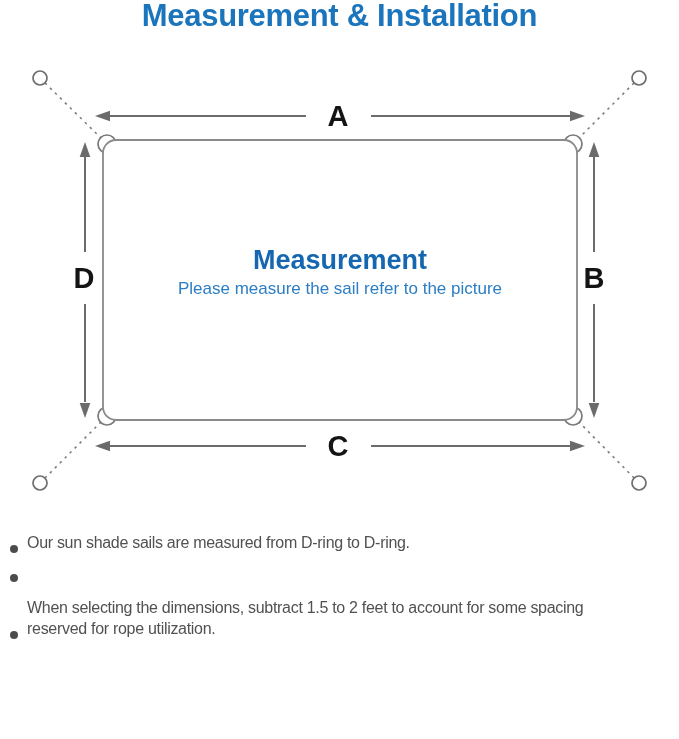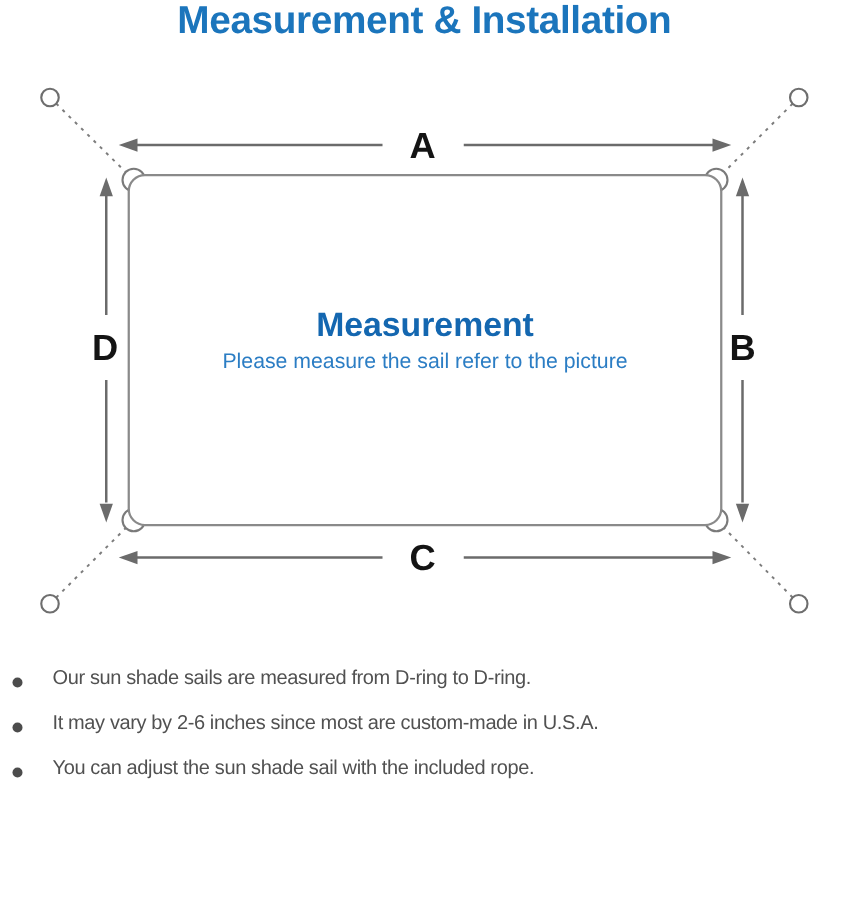--- a/index.html
+++ b/index.html
@@ -48,23 +48,22 @@
   }
   .center-subtitle{
     font-family:"Liberation Sans", sans-serif;
     font-size:17px;fill:var(--center-subtitle-blue);
     text-anchor:middle;
   }
   .notes{
     position:absolute;top:532px;left:10px;right:2px;
   }
   .note{
-    display:flex;align-items:center;
+    display:flex;align-items:flex-end;
     margin-bottom:15px;
-    gap:15px;
   }
   .note .dot{
     flex:none;width:8px;height:8px;border-radius:50%;
     background:var(--bullet-gray);
     margin:6px 9px 0 0;
   }
   .note .note-text{
     font-size:16px;line-height:21px;letter-spacing:-0.3px;
     color:var(--note-gray);
     white-space:pre-line;
@@ -122,19 +121,19 @@
   <text class="center-subtitle" x="340" y="294">Please measure the sail refer to the picture</text>
 </svg>
 
 <div class="notes">
     <div class="note">
       <span class="dot"></span>
       <span class="note-text">Our sun shade sails are measured from D-ring to D-ring.</span>
     </div>
     <div class="note">
       <span class="dot"></span>
-      <span class="note-text">It may vary by 2-6 inches since most are custom-made in U.S.A.</span>
     </div>
     <div class="note">
       <span class="dot"></span>
-      <span class="note-text">You can adjust the sun shade sail with the included rope.</span>
+      <span class="note-text">When selecting the dimensions, subtract 1.5 to 2 feet to account for some spacing
+reserved for rope utilization.</span>
     </div>
   </div>
 
 </body></html>

